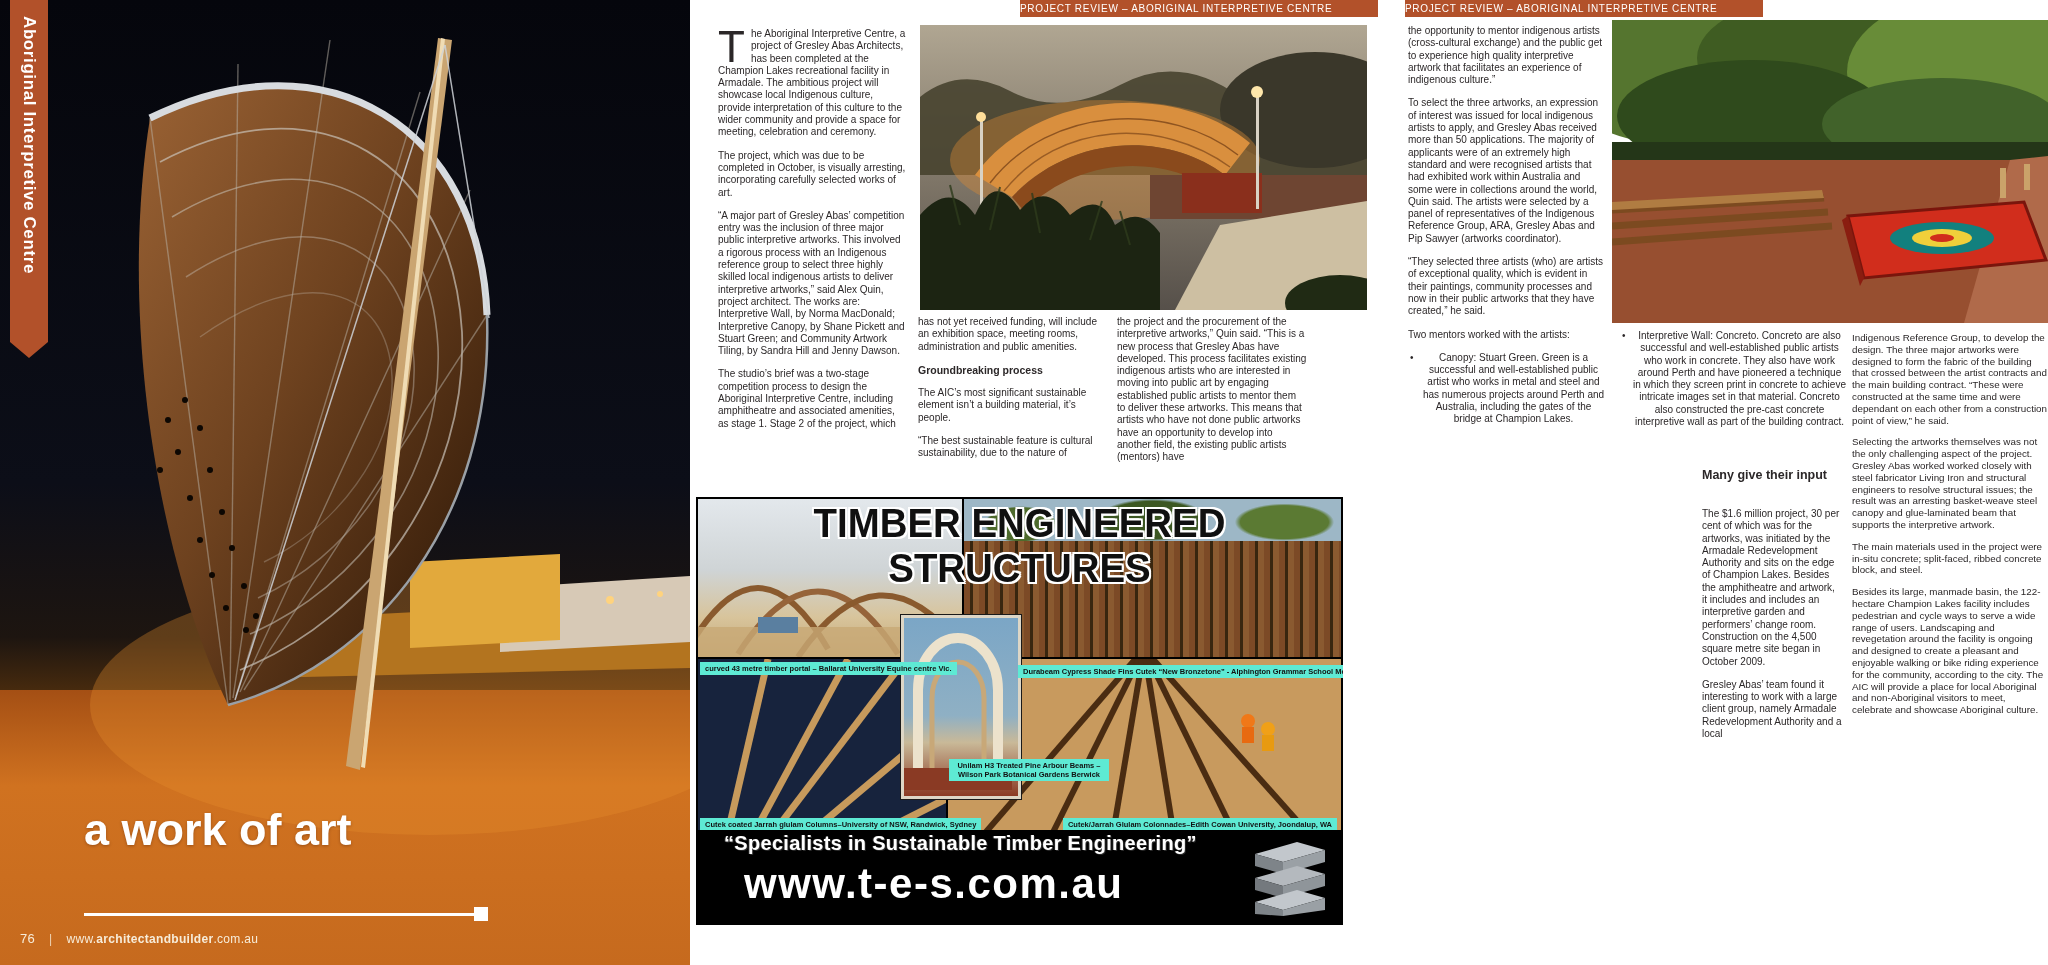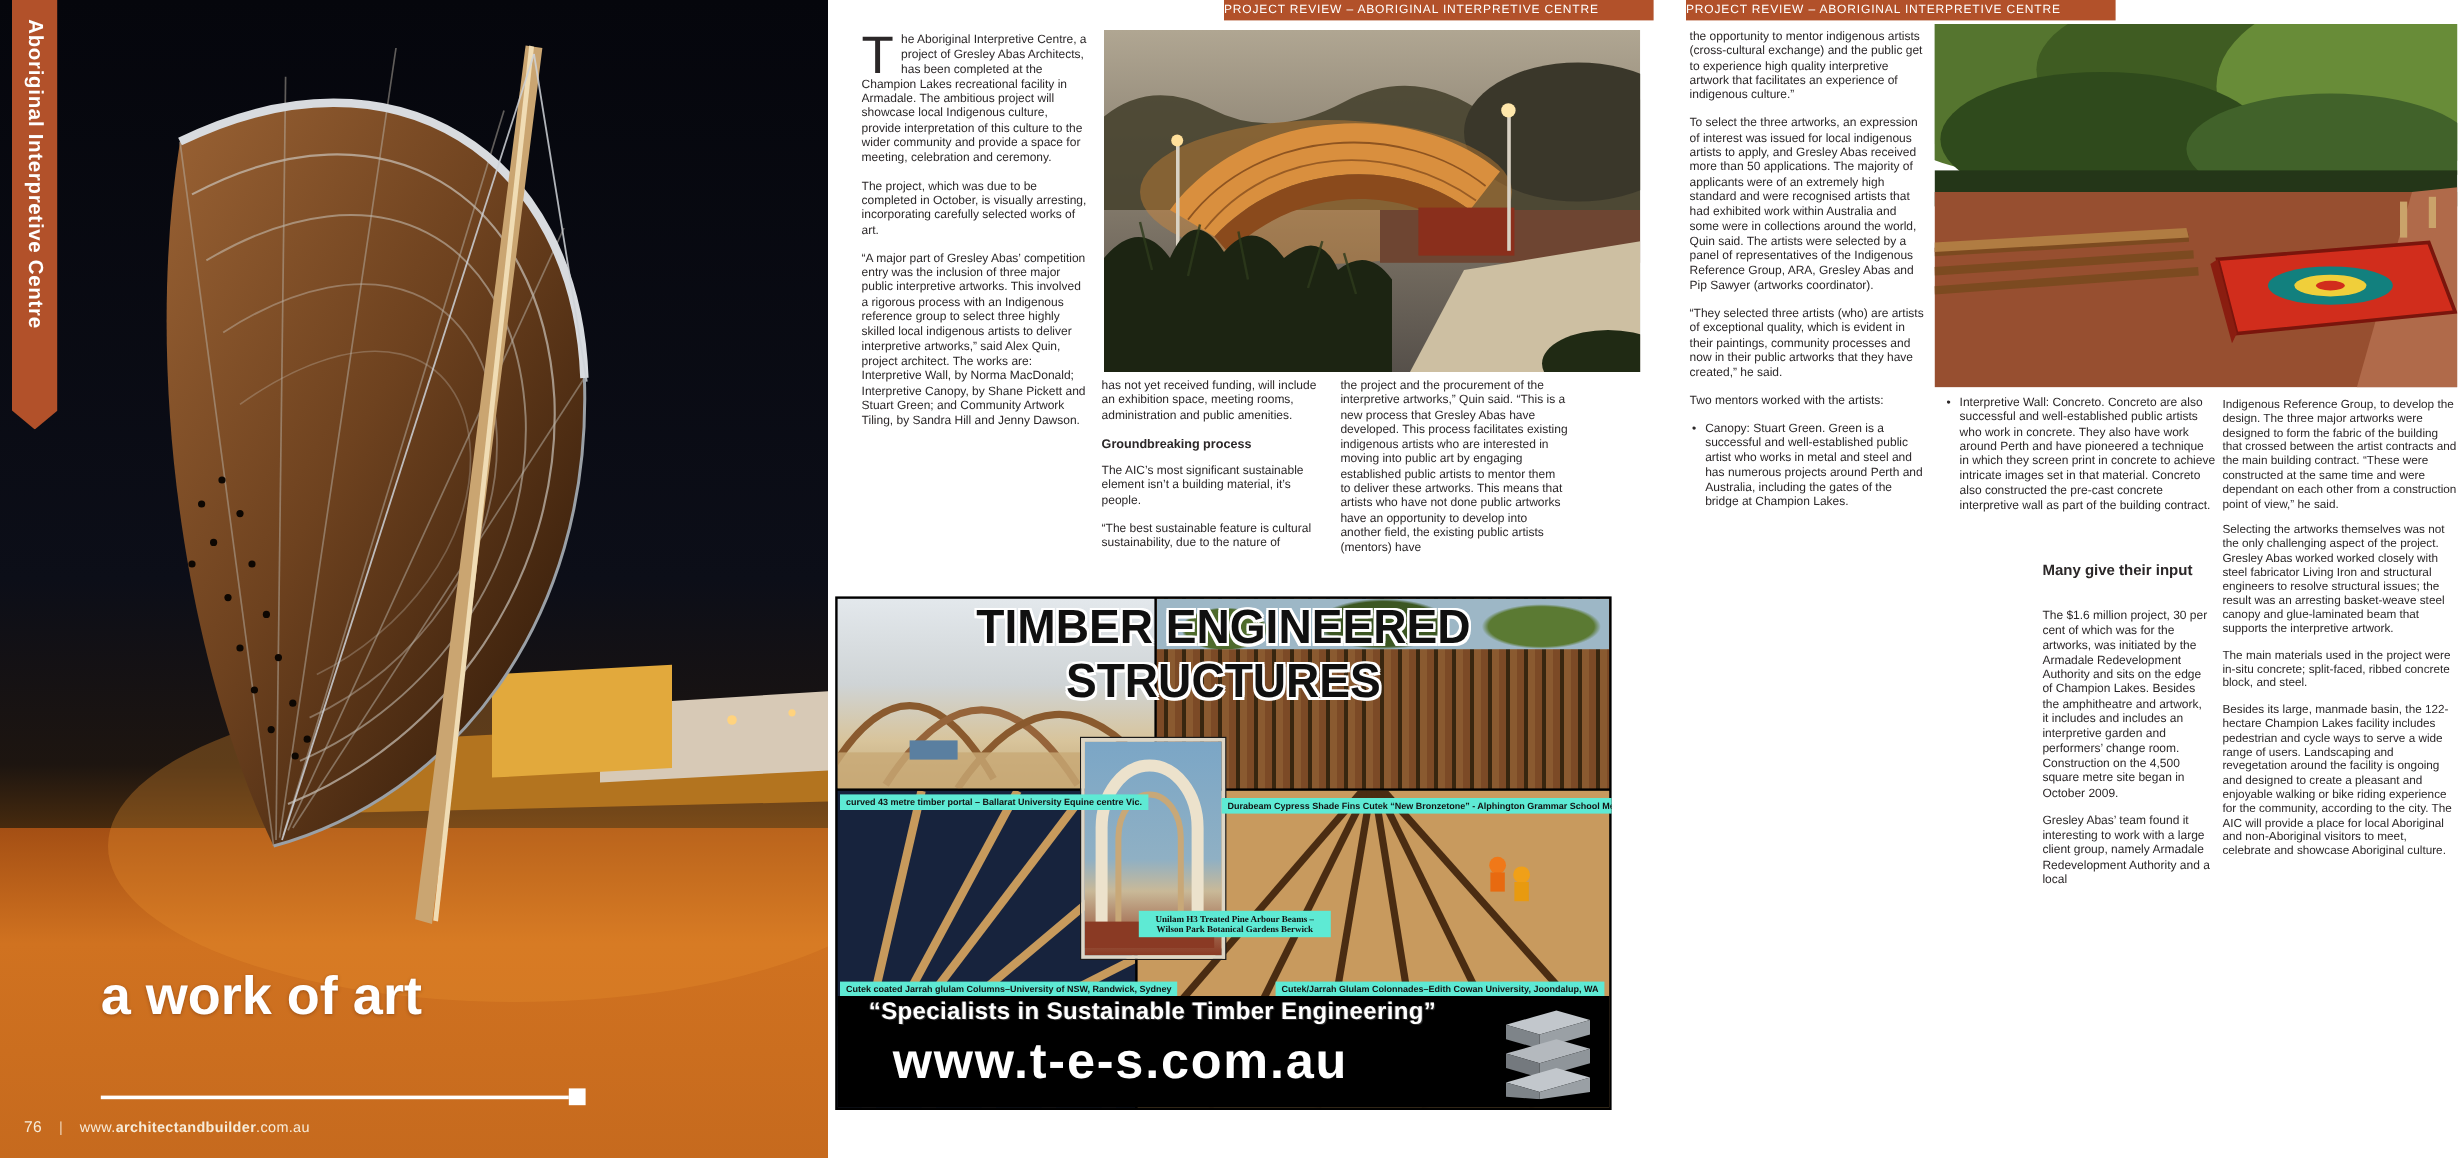--- a/index.html
+++ b/index.html
@@ -27,21 +27,21 @@
   .projbar{top:0;height:17px;background:#b2512a;color:#ffffff;font-size:10px;letter-spacing:.7px;
     display:flex;align-items:center;justify-content:flex-start;}
   #projbar-1{left:1020px;width:358px;}
   #projbar-2{left:1405px;width:358px;}
 
   
   .col{font-size:10px;line-height:12.3px;color:#2b2728;overflow:hidden;}
   .col p{margin:0 0 11px 0;}
   .col .h{font-weight:bold;font-size:10.5px;margin:0 0 11px 0;}
   .dropcap{float:left;font-size:44px;line-height:34px;padding:2px 6px 0 0;color:#2b2728;}
-  .bullet{position:relative;padding-left:13px;margin:0 0 11px 0;}
+  .bullet{position:relative;padding-left:13px;margin:0 0 11px 0;text-align:center;}
   .bullet::before{content:"\2022";position:absolute;left:2px;top:0;}
   #col1{left:718px;top:28px;width:190px;height:468px;}
   #col2{left:918px;top:316px;width:190px;height:180px;}
   #col3{left:1117px;top:316px;width:190px;height:180px;}
   #col4{left:1408px;top:25px;width:198px;height:494px;}
   #col5{left:1620px;top:330px;width:226px;height:152px;}
   #sidebar-heading{left:1702px;top:468px;width:145px;font-weight:bold;font-size:12.5px;line-height:15px;color:#2b2728;}
   #sidebar-body{left:1702px;top:506px;width:140px;font-size:10px;line-height:12.3px;}
   #sidebar-body p{margin:2px 0 11px 0;}
   #col6{left:1852px;top:332px;width:196px;height:458px;font-size:9.8px;line-height:11.8px;}
@@ -177,20 +177,21 @@
     <span>PROJECT REVIEW – ABORIGINAL INTERPRETIVE CENTRE</span>
   </div>
   <div class="abs projbar" id="projbar-2">
     <span>PROJECT REVIEW – ABORIGINAL INTERPRETIVE CENTRE</span>
   </div>
 
   <div class="abs col" id="col1">
     <p><span class="dropcap">T</span><span>he Aboriginal Interpretive Centre, a project of Gresley Abas Architects, has been completed at the Champion Lakes recreational facility in Armadale. The ambitious project will showcase local Indigenous culture, provide interpretation of this culture to the wider community and provide a space for meeting, celebration and ceremony.</span></p>
     <p>The project, which was due to be completed in October, is visually arresting, incorporating carefully selected works of art.</p>
     <p>“A major part of Gresley Abas’ competition entry was the inclusion of three major public interpretive artworks. This involved a rigorous process with an Indigenous reference group to select three highly skilled local indigenous artists to deliver interpretive artworks,” said Alex Quin, project architect. The works are: Interpretive Wall, by Norma MacDonald; Interpretive Canopy, by Shane Pickett and Stuart Green; and Community Artwork Tiling, by Sandra Hill and Jenny Dawson.</p>
+    <p>The studio’s brief was a two-stage competition process to design the Aboriginal Interpretive Centre, including amphitheatre and associated amenities, as stage 1.  Stage 2 of the project, which</p>
   </div>
 
   <div class="abs" id="mid-photo">
     <svg width="447" height="285" viewBox="0 0 447 285">
       <defs>
         <linearGradient id="mgsky" x1="0" y1="0" x2="0" y2="1">
           <stop offset="0" stop-color="#b0a692"></stop>
             <stop offset=".55" stop-color="#7e7567"></stop>
           <stop offset="1" stop-color="#56504a"></stop>
         </linearGradient>
@@ -284,21 +285,21 @@
     <div id="ad-inset">
       <svg width="108" height="172" viewBox="0 0 108 172">
         <path d="M14,168 L14,72 A40,52 0 0 1 94,72 L94,168" fill="none" stroke="#ece2cc" stroke-width="10"></path>
         <path d="M28,168 L28,80 A26,36 0 0 1 80,80 L80,168" fill="none" stroke="#c8a878" stroke-width="5"></path>
         <rect x="0" y="150" width="108" height="22" fill="#8a3a24"></rect>
       </svg>
     </div>
     <div id="ad-headline">TIMBER ENGINEERED STRUCTURES</div>
     <div class="cap" id="ad-cap1" style="left:4px;top:155px;">curved  43 metre timber portal – Ballarat University Equine centre Vic.</div>
     <div class="cap" id="ad-cap2" style="left:322px;top:158px;">Durabeam  Cypress Shade Fins Cutek “New Bronzetone” - Alphington Grammar School Melbourne</div>
-    <div class="cap" id="ad-cap3" style="left:253px;top:252px;font-family:Liberation Serif, serif;">Unilam H3 Treated Pine Arbour Beams – Wilson Park  Botanical Gardens Berwick</div>
+    <div class="cap" id="ad-cap3" style="left:253px;top:252px;">Unilam H3 Treated Pine Arbour Beams – Wilson Park  Botanical Gardens Berwick</div>
     <div class="cap" id="ad-cap4" style="left:4px;top:311px;">Cutek coated Jarrah glulam Columns–University of NSW, Randwick, Sydney</div>
     <div class="cap" id="ad-cap5" style="right:6px;top:311px;">Cutek/Jarrah Glulam Colonnades–Edith Cowan University, Joondalup, WA</div>
     <div id="ad-strip">
       <div id="ad-tagline">“Specialists in Sustainable Timber Engineering”</div>
       <div id="ad-url">www.t-e-s.com.au</div>
       <svg id="ad-logo" width="86" height="78" viewBox="0 0 86 78">
         <g>
           <polygon points="10,16 52,4 80,12 38,24" fill="#c2c7cc"></polygon>
           <polygon points="10,16 38,24 38,36 10,28" fill="#7e8489"></polygon>
           <polygon points="38,24 80,12 80,24 38,36" fill="#9aa0a5"></polygon>

